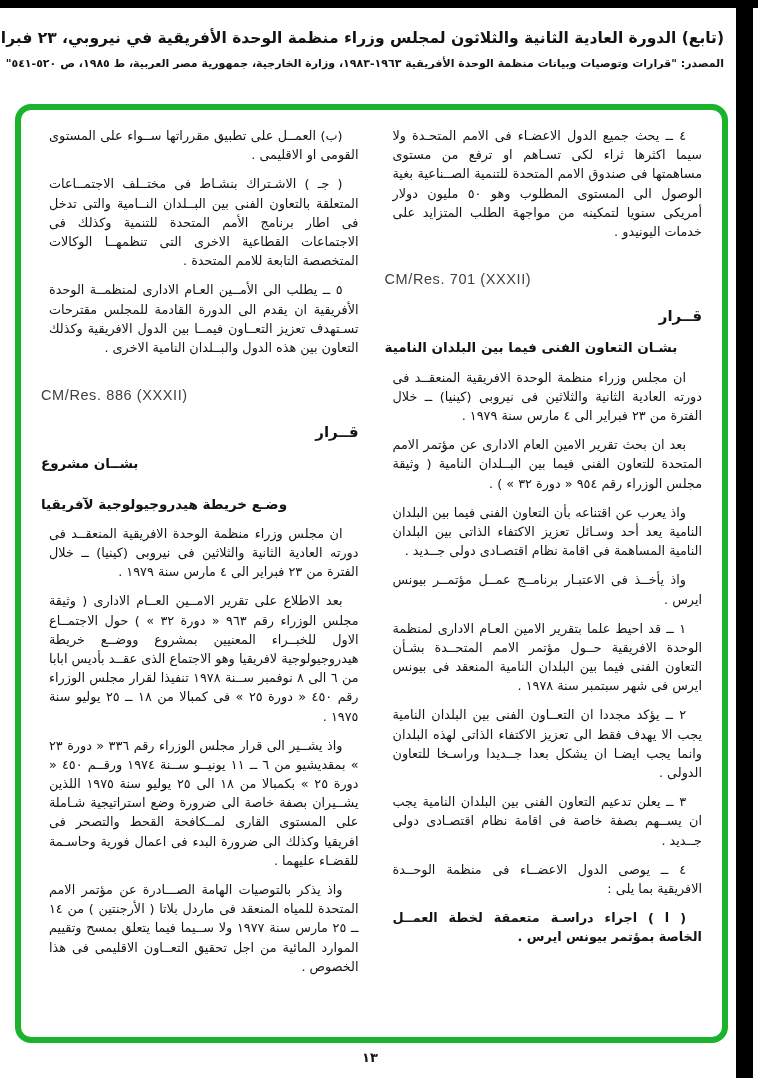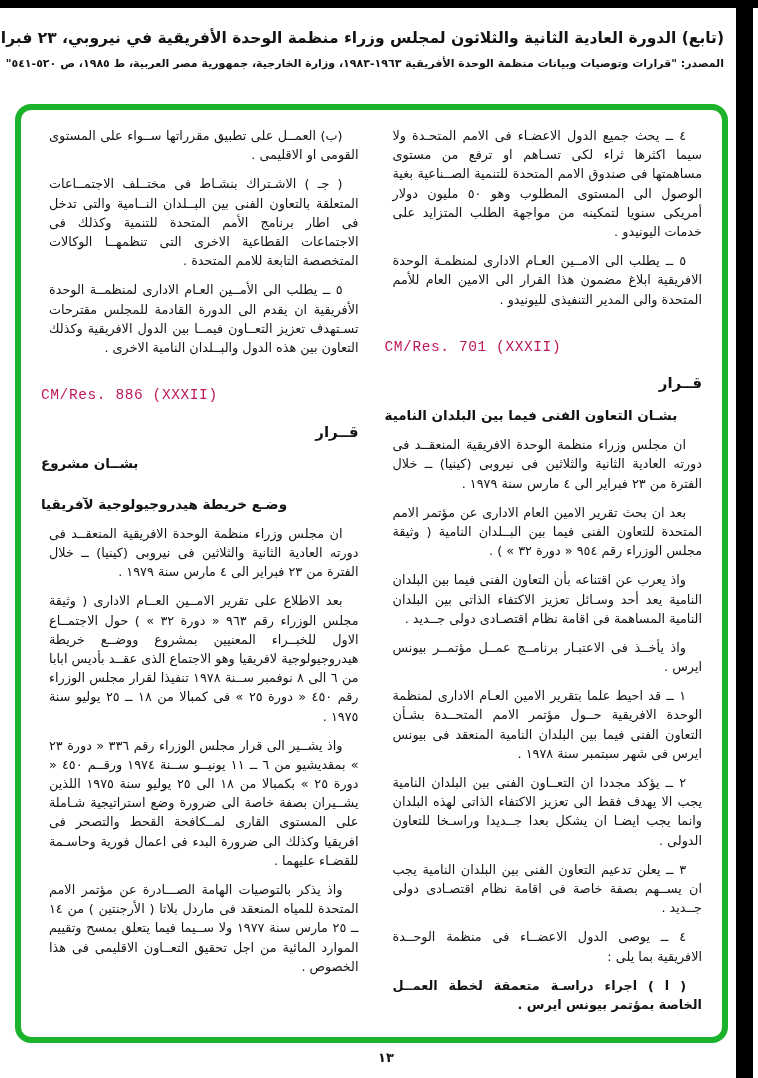--- a/index.html
+++ b/index.html
@@ -17,50 +17,49 @@
 
   .greenbox{
     position:absolute;top:104px;left:15px;width:713px;height:939px;
     box-sizing:border-box;border:6px solid #1cb32c;border-radius:16px;
     padding:16px 20px 8px 20px;display:flex;gap:26px;overflow:hidden;background:#fff;
   }
   .col{flex:1;min-width:0;font-size:12.8px;line-height:1.5;}
   .para{text-align:justify;text-indent:16px;margin:0 0 10px 8px;}
   .bold{font-weight:bold;}
   .res-num{
-    direction:ltr;text-align:left;font-family:Liberation Mono, monospace;
-    font-size:14.5px;letter-spacing:0.6px;margin:28px 0 8px 0;color:#be185d;
+    direction:ltr;text-align:left;font-family:Liberation Sans, sans-serif;
+    font-size:14.5px;letter-spacing:0.6px;margin:28px 0 8px 0;color:#404040;
   }
   .word-heading{text-align:right;font-weight:bold;font-size:15px;margin:14px 0 10px 0;letter-spacing:1px;}
   .sub-heading{text-align:left;font-weight:bold;font-size:13.5px;margin:0 0 10px 0;}
   .sub-heading.tight{margin-bottom:20px;}
 
   .pageno{
-    position:absolute;top:1050px;left:16px;width:740px;text-align:center;
+    position:absolute;top:1050px;left:0;width:740px;text-align:center;
     font-size:13px;font-weight:bold;letter-spacing:3px;
   }
 </style>
 </head>
 <body>
 
 <div class="stage">
 
   <div class="edge-top"></div>
   <div class="edge-right"></div>
 
   <header class="hdr">
     <div class="hdr-title">(تابع) الدورة العادية الثانية والثلاثون لمجلس وزراء منظمة الوحدة الأفريقية في نيروبي، ٢٣ فبراير- ٤ مارس ١٩٧٩</div>
     <div class="hdr-src">المصدر: "قرارات وتوصيات وبيانات منظمة الوحدة الأفريقية ١٩٦٣-١٩٨٣، وزارة الخارجية، جمهورية مصر العربية، ط ١٩٨٥، ص ٥٢٠-٥٤١"</div>
   </header>
 
   <main class="greenbox">
 
     <section class="col">
       <div class="para">٤ ــ يحث جميع الدول الاعضـاء فى الامم المتحـدة ولا سيما اكثرها ثراء لكى تسـاهم او ترفع من مستوى مساهمتها فى صندوق الامم المتحدة للتنمية الصــناعية بغية الوصول الى المستوى المطلوب وهو ٥٠ مليون دولار أمريكى سنويا لتمكينه من مواجهة الطلب المتزايد على خدمات اليونيدو .</div>
-      <div class="para">٥ ــ يطلب الى الامــين العـام الادارى لمنظمـة الوحدة الافريقية ابلاغ مضمون هذا القرار الى الامين العام للأمم المتحدة والى المدير التنفيذى لليونيدو .</div>
       <div class="res-num">CM/Res. 701 (XXXII)</div>
       <div class="word-heading">قــرار</div>
       <div class="sub-heading">بشـان التعاون الفنى فيما بين البلدان النامية</div>
       <div class="para">ان مجلس وزراء منظمة الوحدة الافريقية المنعقــد فى دورته العادية الثانية والثلاثين فى نيروبى (كينيا) ــ خلال الفترة من ٢٣ فبراير الى ٤ مارس سنة ١٩٧٩ .</div>
       <div class="para">بعد ان بحث تقرير الامين العام الادارى عن مؤتمر الامم المتحدة للتعاون الفنى فيما بين البــلدان النامية ( وثيقة مجلس الوزراء رقم ٩٥٤ « دورة ٣٢ » ) .</div>
       <div class="para">واذ يعرب عن اقتناعه بأن التعاون الفنى فيما بين البلدان النامية يعد أحد وسـائل تعزيز الاكتفاء الذاتى بين البلدان النامية المساهمة فى اقامة نظام اقتصـادى دولى جــديد .</div>
       <div class="para">واذ يأخــذ فى الاعتبـار برنامــج عمــل مؤتمــر بيونس ايرس .</div>
       <div class="para">١ ــ قد احيط علما بتقرير الامين العـام الادارى لمنظمة الوحدة الافريقية حــول مؤتمر الامم المتحــدة بشـأن التعاون الفنى فيما بين البلدان النامية المنعقد فى بيونس ايرس فى شهر سبتمبر سنة ١٩٧٨ .</div>
       <div class="para">٢ ــ يؤكد مجددا ان التعــاون الفنى بين البلدان النامية يجب الا يهدف فقط الى تعزيز الاكتفاء الذاتى لهذه البلدان وانما يجب ايضـا ان يشكل بعدا جــديدا وراسـخا للتعاون الدولى .</div>
       <div class="para">٣ ــ يعلن تدعيم التعاون الفنى بين البلدان النامية يجب ان يســهم بصفة خاصة فى اقامة نظام اقتصـادى دولى جــديد .</div>

